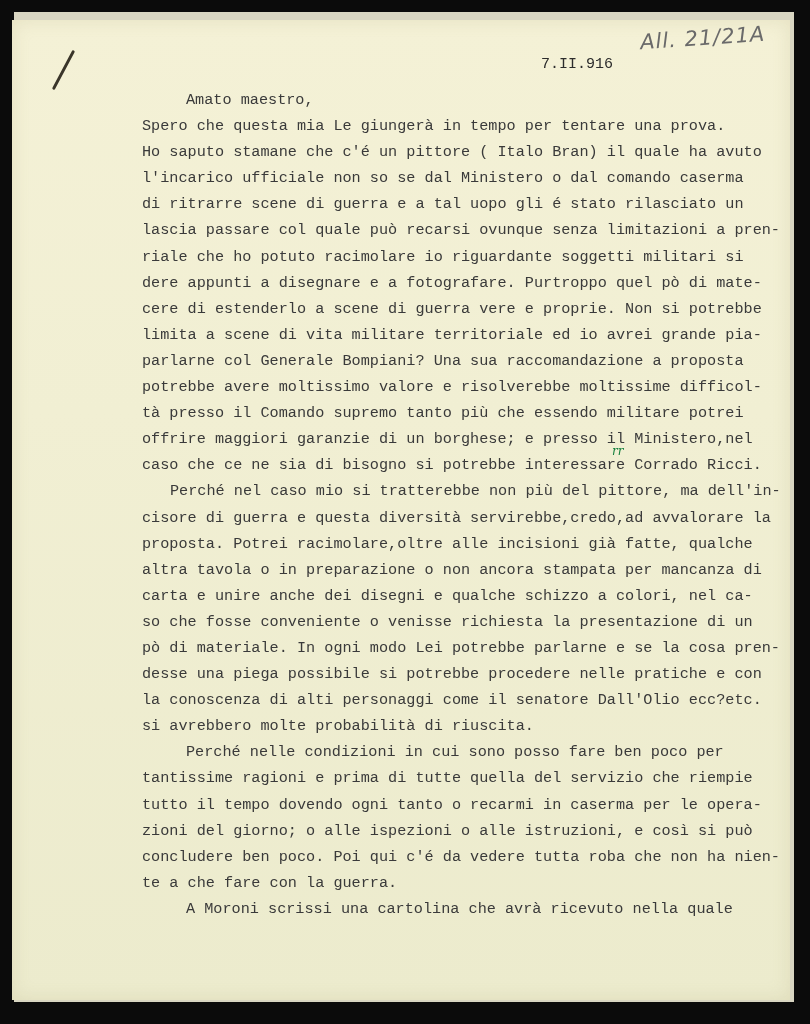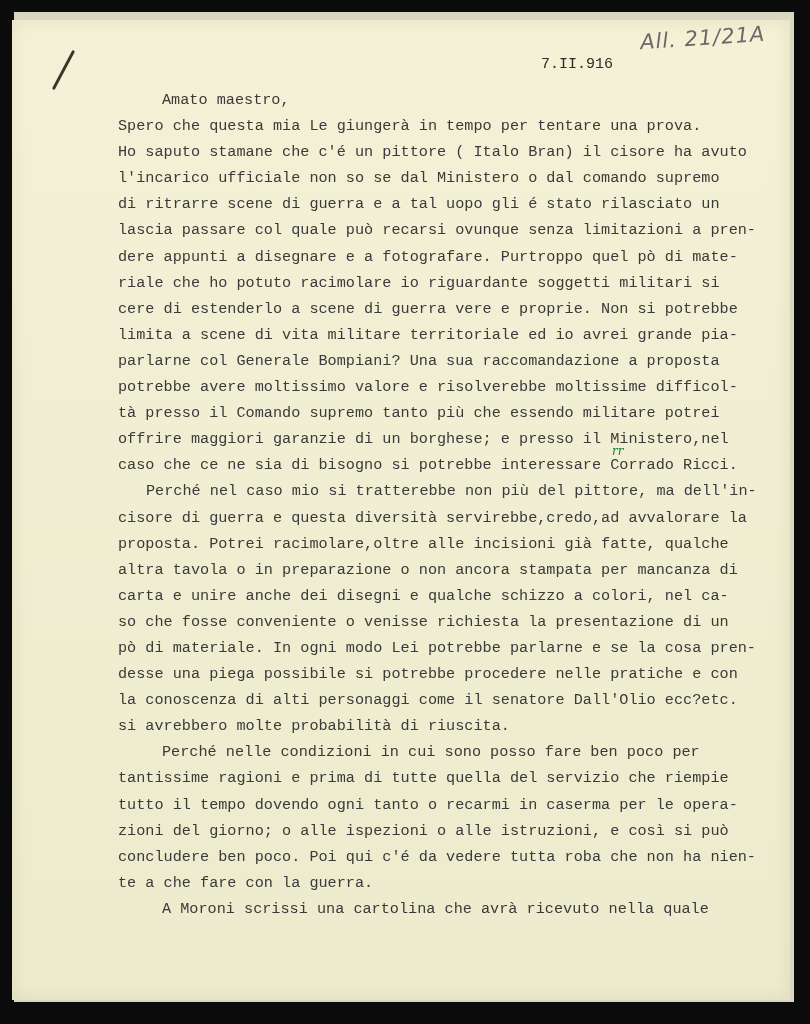--- a/index.html
+++ b/index.html
@@ -70,20 +70,21 @@
       width: 640px;
       font-family: "Liberation Mono", "DejaVu Sans Mono", monospace;
       font-size: 15.2px;
       color: #3a3a3a;
       line-height: 26.1px;
     }
     .line {
       display: block;
       white-space: pre;
       height: 26.1px;
+      margin-left: 24px;
     }
     .line.indent-greeting { padding-left: 44px; }
     .line.indent-para { padding-left: 28px; }
     .line.indent-para2 { padding-left: 44px; }
     .hand {
       position: absolute;
       font-family: "DejaVu Serif", serif;
       font-style: italic;
       color: #15803d;
       font-size: 12px;
@@ -98,26 +99,26 @@
 
   <div class="staple"></div>
 
   <div class="archive-ref">All. 21/21A</div>
 
   <div class="date">7.II.916</div>
 
   <div class="body-text">
     <span class="line indent-greeting">Amato maestro,</span>
     <span class="line">Spero che questa mia Le giungerà in tempo per tentare una prova.</span>
-    <span class="line">Ho saputo stamane che c'é un pittore ( Italo Bran) il cisore ha avuto</span>
-    <span class="line">l'incarico ufficiale non so se dal Ministero o dal comando supremo</span>
+    <span class="line">Ho saputo stamane che c'é un pittore ( Italo Bran) il quale ha avuto</span>
+    <span class="line">l'incarico ufficiale non so se dal Ministero o dal comando caserma</span>
     <span class="line">di ritrarre scene di guerra e a tal uopo gli é stato rilasciato un</span>
     <span class="line">lascia passare col quale può recarsi ovunque senza limitazioni a pren-</span>
+    <span class="line">riale che ho potuto racimolare io riguardante soggetti militari si</span>
     <span class="line">dere appunti a disegnare e a fotografare. Purtroppo quel pò di mate-</span>
-    <span class="line">riale che ho potuto racimolare io riguardante soggetti militari si</span>
     <span class="line">cere di estenderlo a scene di guerra vere e proprie. Non si potrebbe</span>
     <span class="line">limita a scene di vita militare territoriale ed io avrei grande pia-</span>
     <span class="line">parlarne col Generale Bompiani? Una sua raccomandazione a proposta</span>
     <span class="line">potrebbe avere moltissimo valore e risolverebbe moltissime difficol-</span>
     <span class="line">tà presso il Comando supremo tanto più che essendo militare potrei</span>
     <span class="line">offrire maggiori garanzie di un borghese; e presso il Ministero,nel</span>
     <span class="line">caso che ce ne sia di bisogno si potrebbe interessare Corrado Ricci.</span>
     <span class="line indent-para">Perché nel caso mio si tratterebbe non più del pittore, ma dell'in-</span>
     <span class="line">cisore di guerra e questa diversità servirebbe,credo,ad avvalorare la</span>
     <span class="line">proposta. Potrei racimolare,oltre alle incisioni già fatte, qualche</span>

